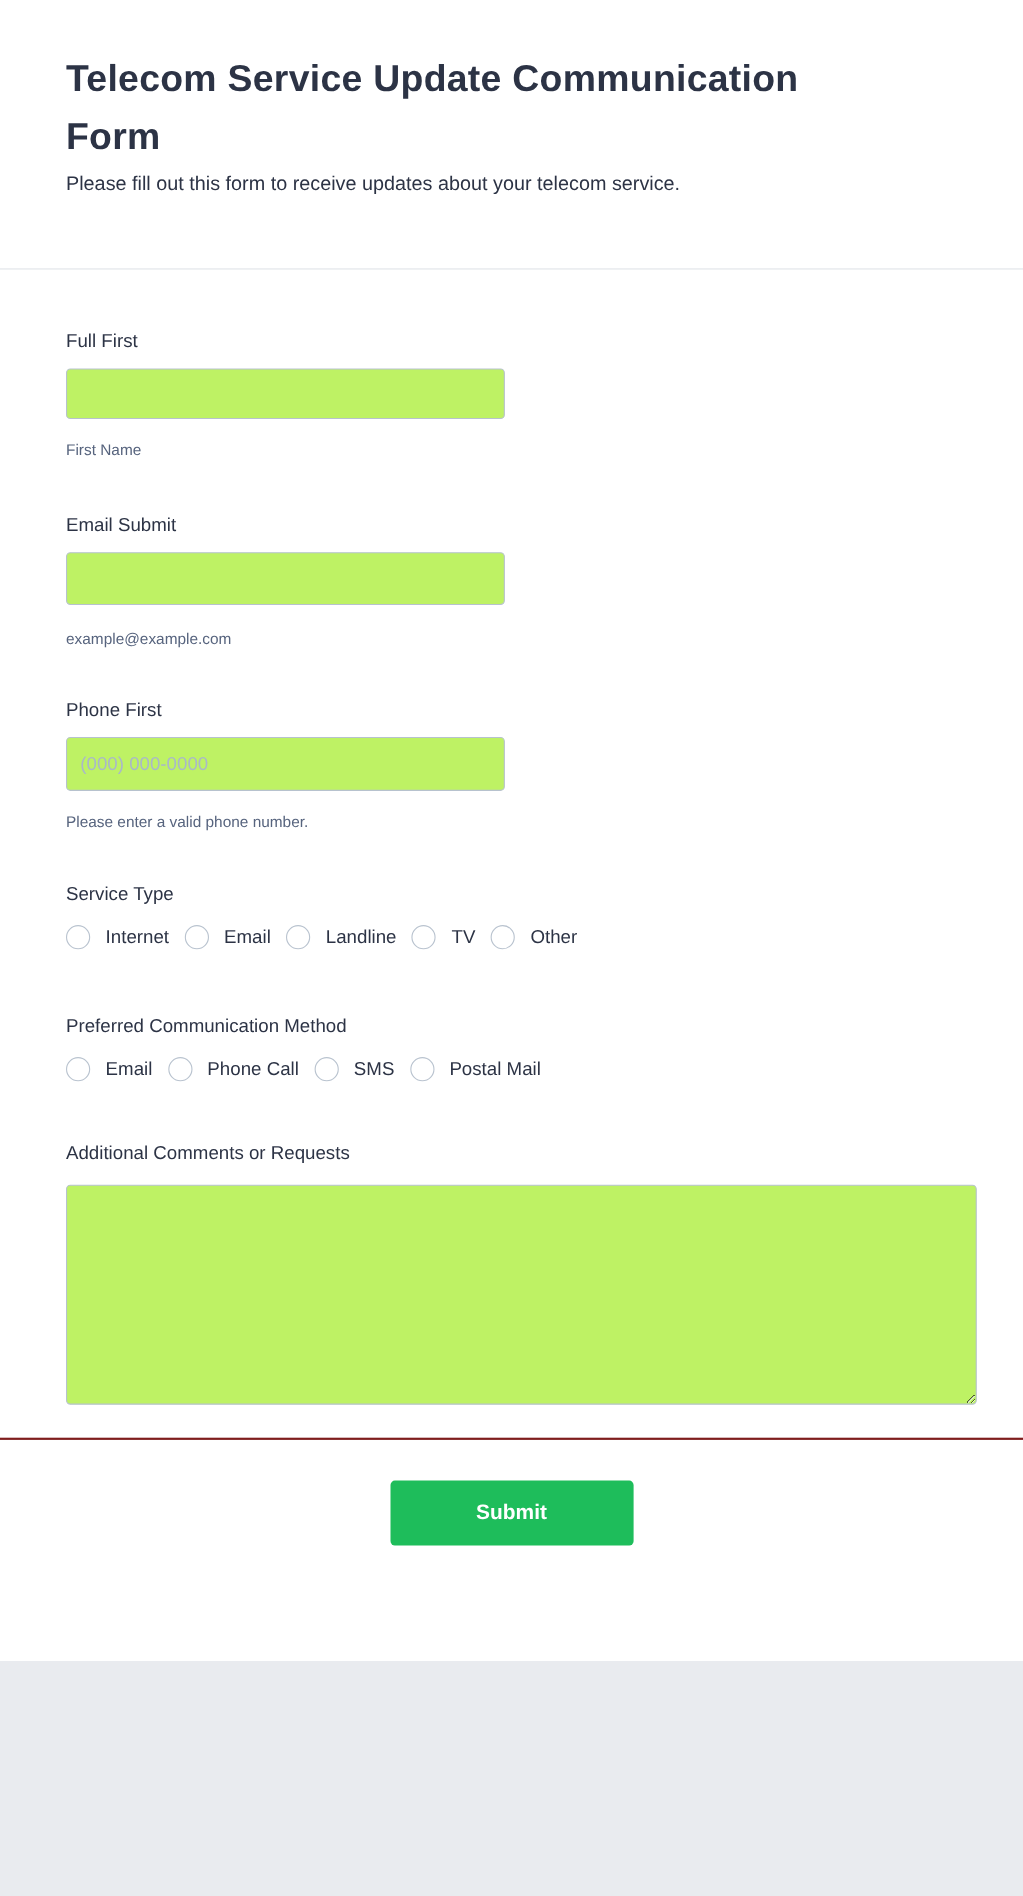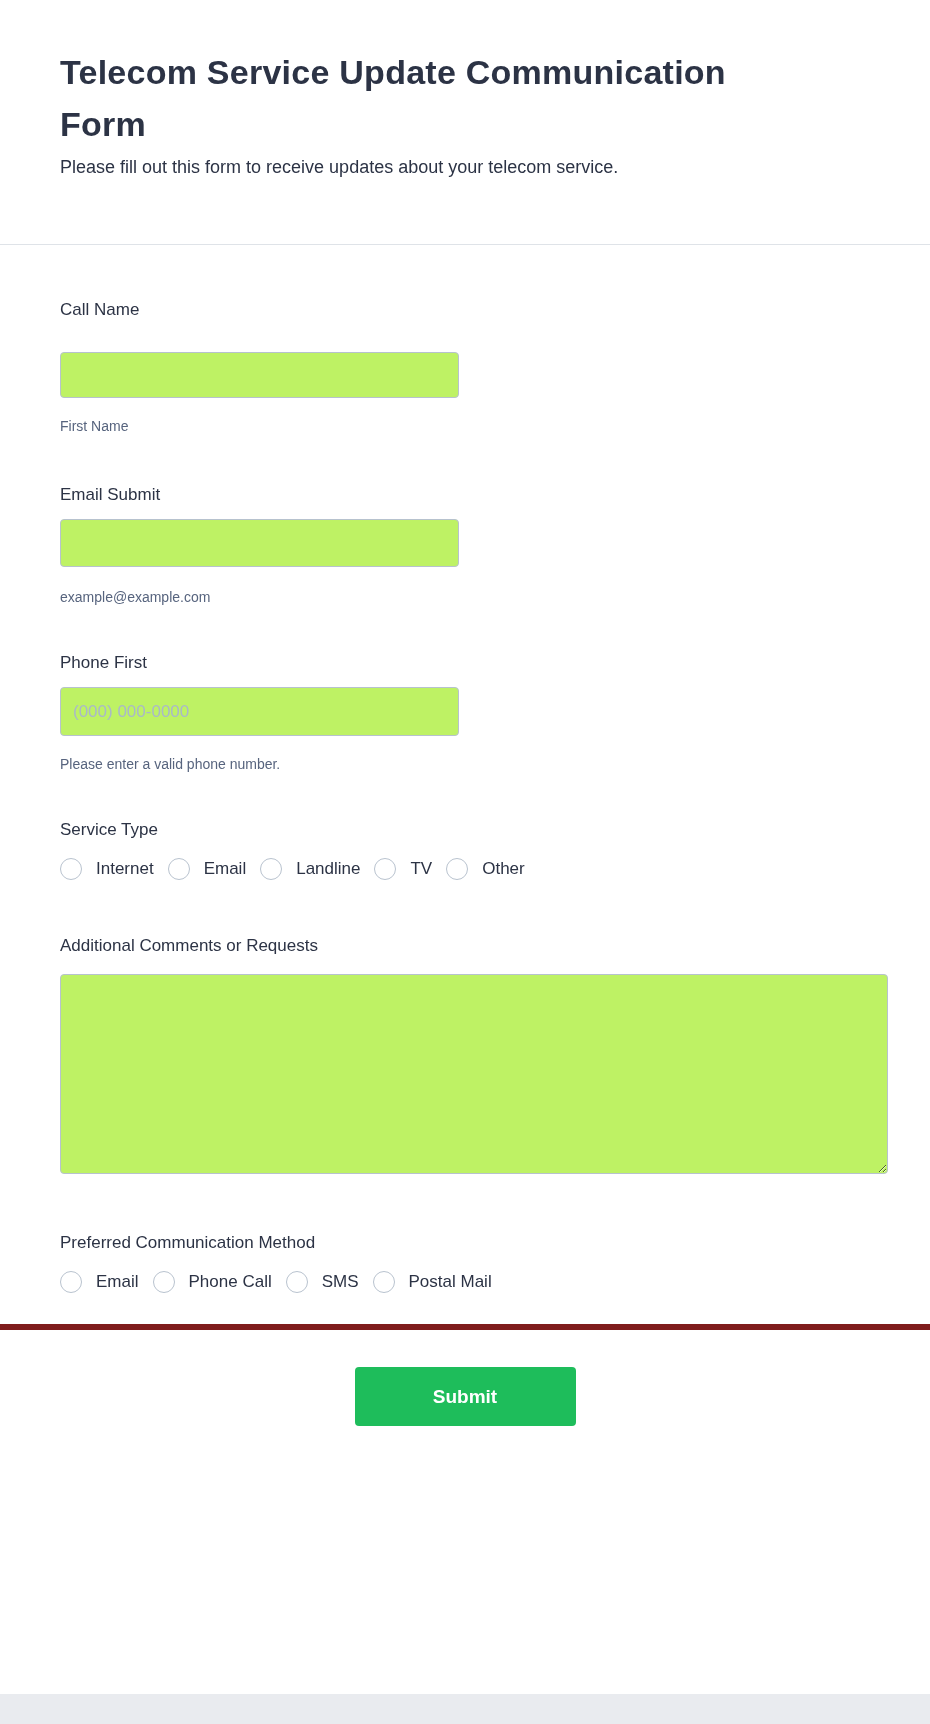--- a/index.html
+++ b/index.html
@@ -7,21 +7,21 @@
     width: 930px;
     font-family: "Liberation Sans", sans-serif;
   }
   body {
     height: 1724px;
     background: #e9ebef;
     overflow: hidden;
   }
   .form-card {
     width: 930px;
-    height: 1694px;
+    height: 1510px;
     background: #ffffff;
     margin: 0 auto;
   }
   
   .form-header {
     padding: 46px 42px 0 60px;
     border-bottom: 1px solid #dfe3e8;
     height: 245px;
   }
   .form-title {
@@ -66,21 +66,21 @@
     font-size: 17px;
     color: #2c3345;
     background: #bef264;
     outline: none;
     padding: 0 12px;
     width: 100%;
   }
   input::placeholder, textarea::placeholder { color: #a9b8c9; opacity: 1; }
   
   .q-fullname { margin-top: 54px; }
-  .name-row { display: flex; gap: 30px; margin-top: 31px; }
+  .name-row { display: flex; gap: 30px; margin-top: 14px; }
   .name-col { width: calc(50% - 15px); }
   .name-col input { height: 46px; }
   .name-col .sub-label { display: block; margin-top: 20px; }
   
   .q-email { margin-top: 49px; }
   .q-email input { height: 48px; width: calc(50% - 15px); margin-top: 13px; display: block; }
   .q-email .hint { margin-top: 22px; }
   
   .q-phone { margin-top: 46px; }
   .q-phone input { height: 49px; width: calc(50% - 15px); margin-top: 13px; display: block; }
@@ -107,21 +107,21 @@
   .q-comments textarea {
     margin-top: 17px;
     height: 200px;
     resize: both;
     padding: 10px 12px;
     display: block;
   }
   
   .submit-section {
     margin-top: 30px;
-    border-top: 6px solid #7f1d1d;
+    border-top: 2px solid #7f1d1d;
     padding-top: 37px;
     text-align: center;
   }
   .submit-button {
     width: 221px;
     height: 59px;
     border: none;
     border-radius: 4px;
     background: #1ebd5b;
     color: #ffffff;
@@ -137,21 +137,21 @@
 <div class="form-card">
 
   <div class="form-header">
     <h1 class="form-title">Telecom Service Update Communication Form</h1>
     <div class="form-subtitle">Please fill out this form to receive updates about your telecom service.</div>
   </div>
 
   <div class="form-body">
 
     <div class="question q-fullname">
-      <div class="q-label">Call Name</div>
+      <div class="q-label">Full First</div>
       <div class="name-row">
         <div class="name-col">
           <input type="text" value="" style="">
           <span class="sub-label">First Name</span>
         </div>
       </div>
     </div>
 
     <div class="question q-email">
       <div class="q-label">Email Submit</div>
@@ -184,46 +184,46 @@
           <span class="radio-circle"></span>
           <span class="radio-label">TV</span>
         </div>
         <div class="radio-row">
           <span class="radio-circle"></span>
           <span class="radio-label">Other</span>
         </div>
       </div>
     </div>
 
+    <div class="question q-method">
+      <div class="q-label">Preferred Communication Method</div>
+      <div class="radio-group">
+        <div class="radio-row">
+          <span class="radio-circle"></span>
+          <span class="radio-label">Email</span>
+        </div>
+        <div class="radio-row">
+          <span class="radio-circle"></span>
+          <span class="radio-label">Phone Call</span>
+        </div>
+        <div class="radio-row">
+          <span class="radio-circle"></span>
+          <span class="radio-label">SMS</span>
+        </div>
+        <div class="radio-row">
+          <span class="radio-circle"></span>
+          <span class="radio-label">Postal Mail</span>
+        </div>
+      </div>
+    </div>
+
     <div class="question q-comments">
       <div class="q-label">Additional Comments or Requests</div>
       <textarea style=""></textarea>
     </div>
 
-    <div class="question q-method">
-      <div class="q-label">Preferred Communication Method</div>
-      <div class="radio-group">
-        <div class="radio-row">
-          <span class="radio-circle"></span>
-          <span class="radio-label">Email</span>
-        </div>
-        <div class="radio-row">
-          <span class="radio-circle"></span>
-          <span class="radio-label">Phone Call</span>
-        </div>
-        <div class="radio-row">
-          <span class="radio-circle"></span>
-          <span class="radio-label">SMS</span>
-        </div>
-        <div class="radio-row">
-          <span class="radio-circle"></span>
-          <span class="radio-label">Postal Mail</span>
-        </div>
-      </div>
-    </div>
-
   </div>
 
   <div class="submit-section">
     <button class="submit-button">Submit</button>
   </div>
 
 </div>
 
 </body></html>

